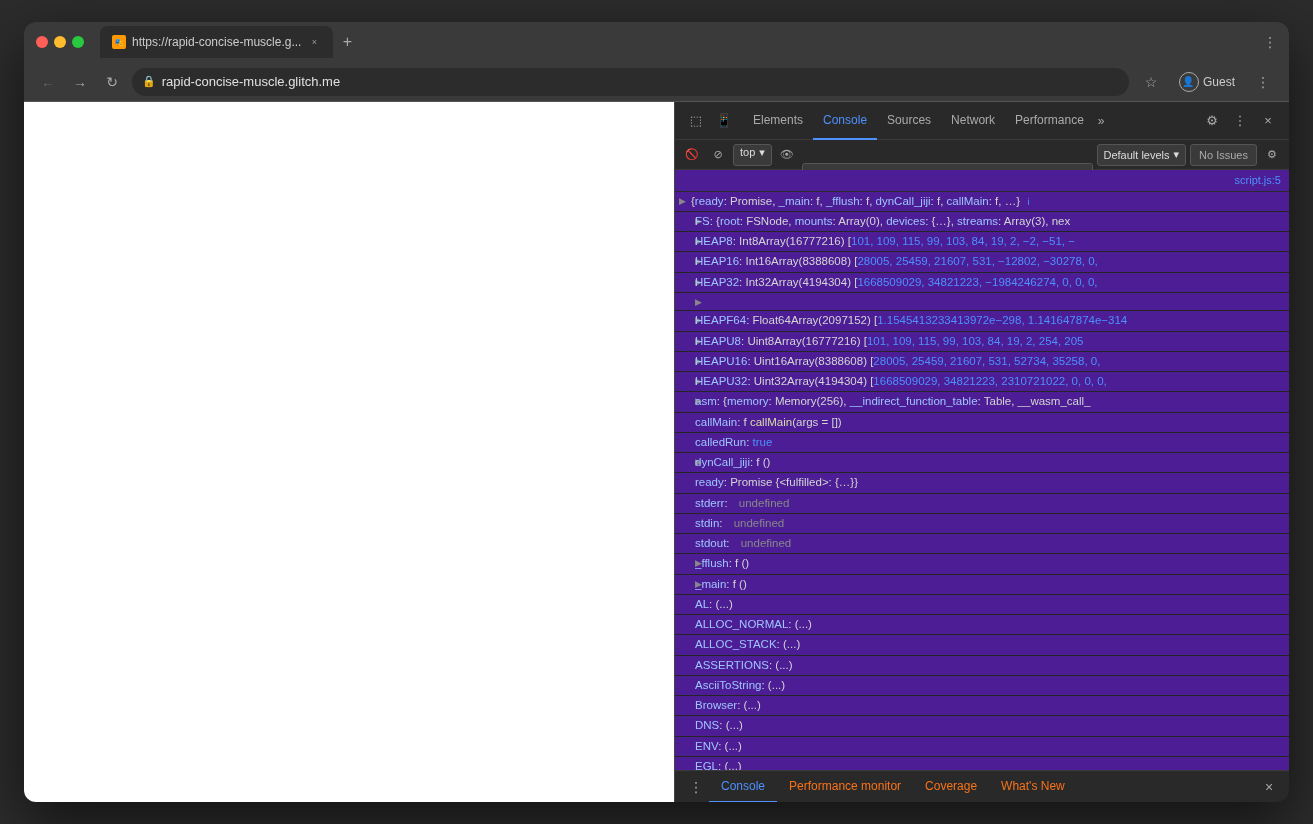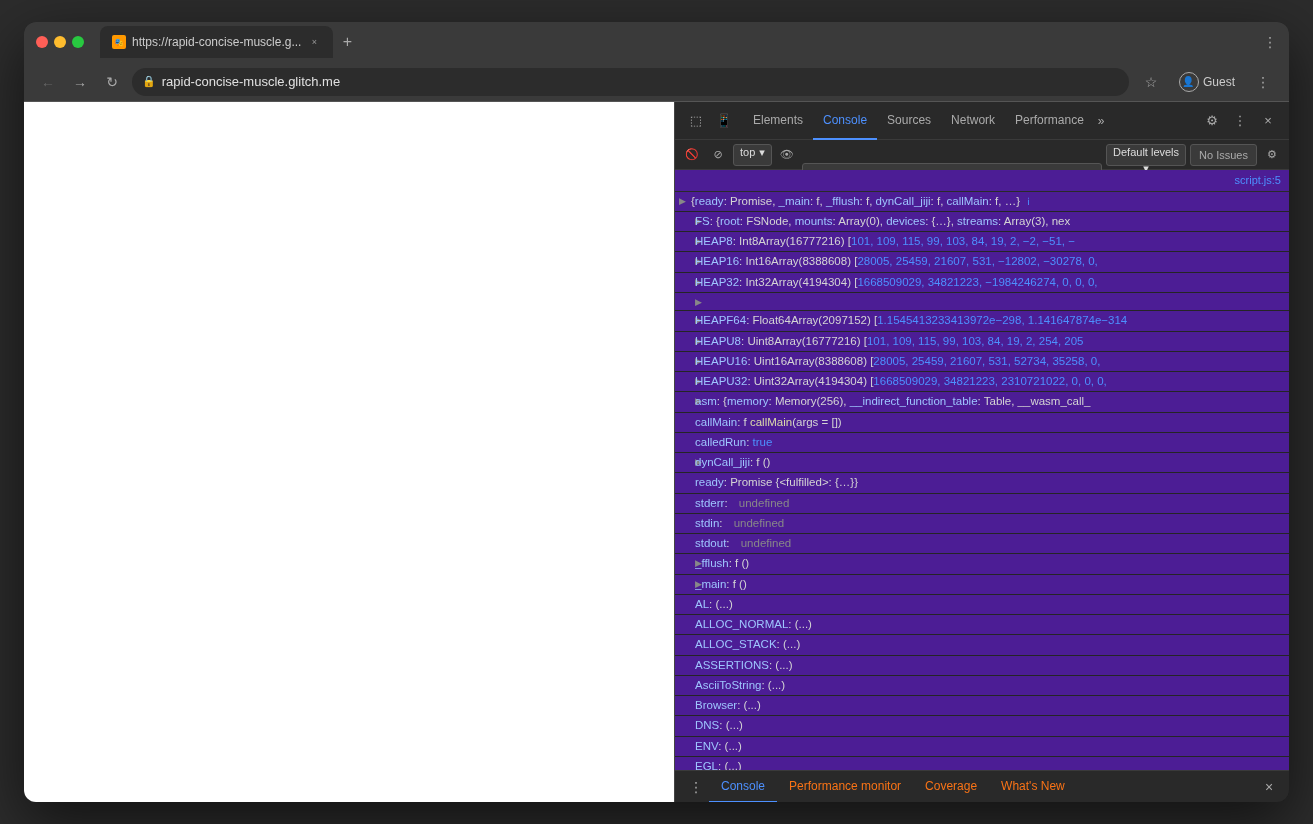--- a/index.html
+++ b/index.html
@@ -322,21 +322,20 @@
       border: 1px solid #555;
       border-radius: 3px;
       color: #ddd;
       font-size: 11px;
       padding: 1px 6px;
       height: 22px;
       cursor: pointer;
       display: flex;
       align-items: center;
       gap: 4px;
-      flex-direction: column;
     }
     .no-issues-badge {
       background: #3a3a3a;
       border: 1px solid #555;
       border-radius: 3px;
       color: #aaa;
       font-size: 11px;
       padding: 1px 8px;
       height: 22px;
       display: flex;

